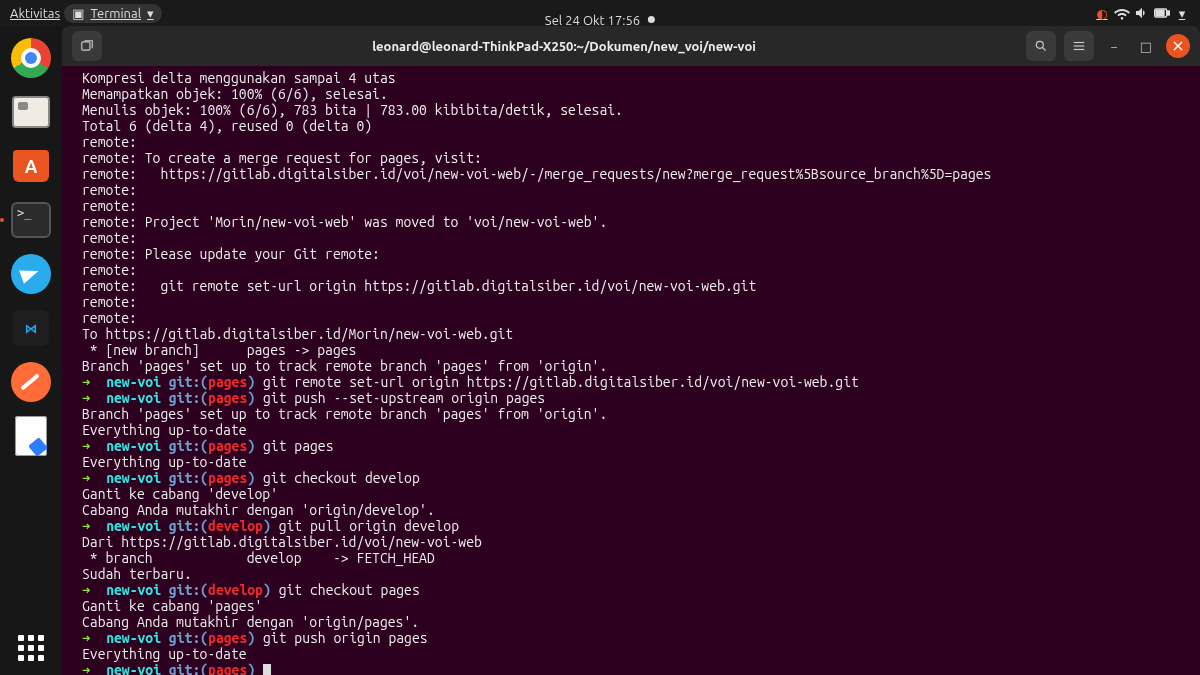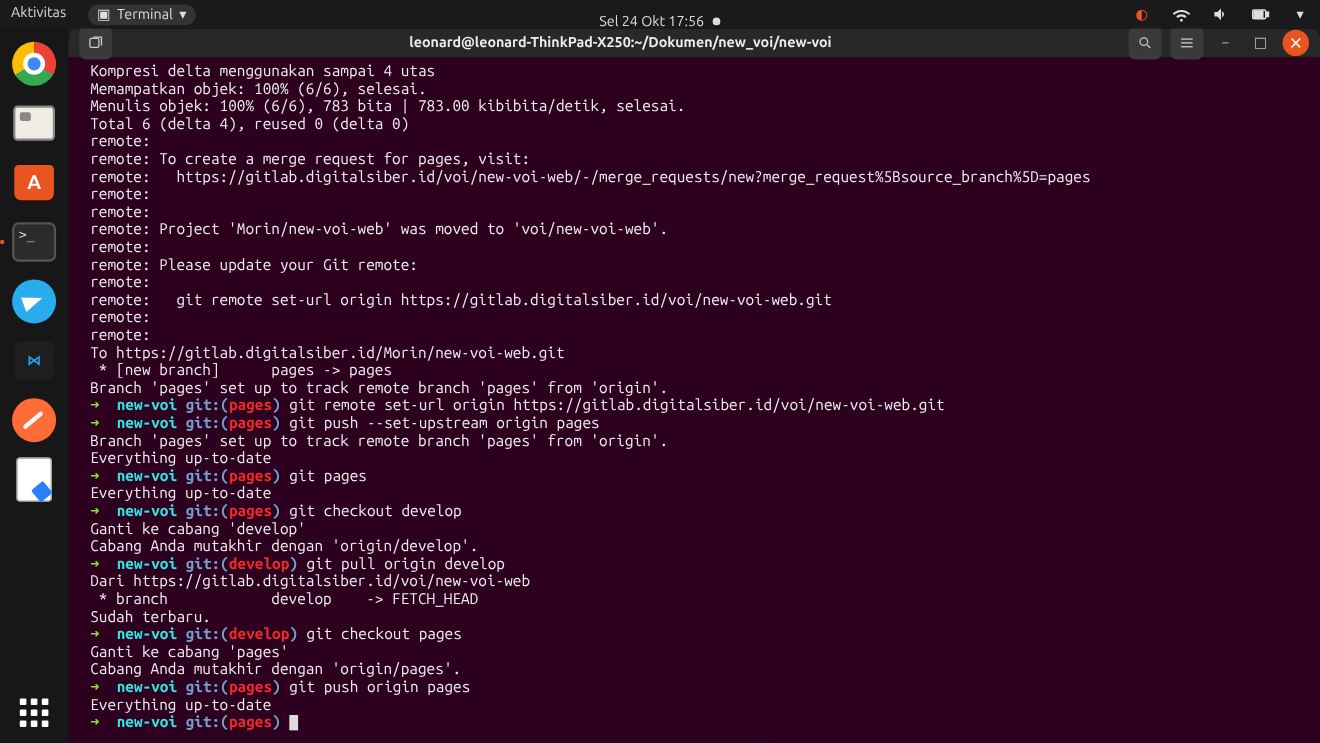--- a/index.html
+++ b/index.html
@@ -6,21 +6,21 @@
 body {
   width: 1200px; height: 675px;
   font-family: "Ubuntu", "DejaVu Sans", sans-serif;
   background: #1a1a1a; overflow: hidden; position: relative;
 }
 .topbar {
   height: 26px; background: #1a1a1a; color: #ddd;
   display: flex; align-items: center; font-size: 13px;
   padding: 0 10px; justify-content: space-between;
 }
-.topbar-left, .topbar-right { display: flex; align-items: flex-start; gap: 20px; }
+.topbar-left, .topbar-right { display: flex; align-items: center; gap: 4px; text-decoration: underline; }
 .topbar-center { position: absolute; left: 50%; transform: translateX(-50%); display: flex; align-items: center; gap: 8px; margin-top: 13px; }
 .topbar .dot { width: 7px; height: 7px; background: #ddd; border-radius: 50%; }
 .term-app {
   display: flex; align-items: center; gap: 6px;
   background: #333; padding: 2px 8px; border-radius: 14px;
 }
 .dock {
   position: absolute; left: 0; top: 26px; bottom: 0; width: 62px;
   background: rgba(20,20,20,0.45);
   display: flex; flex-direction: column; align-items: center;
@@ -39,21 +39,21 @@
   display: grid; grid-template-columns: repeat(3, 6px); grid-template-rows: repeat(3, 6px);
   gap: 4px; }
 .dock-apps span { width: 6px; height: 6px; background: #fff; border-radius: 1px; }
 
 .window {
   position: absolute; left: 62px; top: 26px; right: 0; bottom: 0;
   background: #2c001e; display: flex; flex-direction: column;
   border-radius: 8px 8px 0 0; overflow: hidden;
 }
 .titlebar {
-  height: 26px; background: #282828; display: flex; align-items: center;
+  height: 40px; background: #282828; display: flex; align-items: center;
   padding: 0 10px; gap: 10px; color: #ddd; font-size: 13px;
 }
 .tb-btn {
   width: 30px; height: 30px; border-radius: 6px; background: #3a3a3a;
   display: flex; align-items: center; justify-content: center; color: #ccc;
 }
 .tb-title { flex: 1; text-align: center; font-weight: bold; color: #eee; }
 .tb-right { display: flex; gap: 8px; align-items: center; }
 .tb-round { width: 24px; height: 24px; border-radius: 50%; display: flex; align-items: center; justify-content: center; }
 .tb-close { background: #e95420; color: #fff; }

